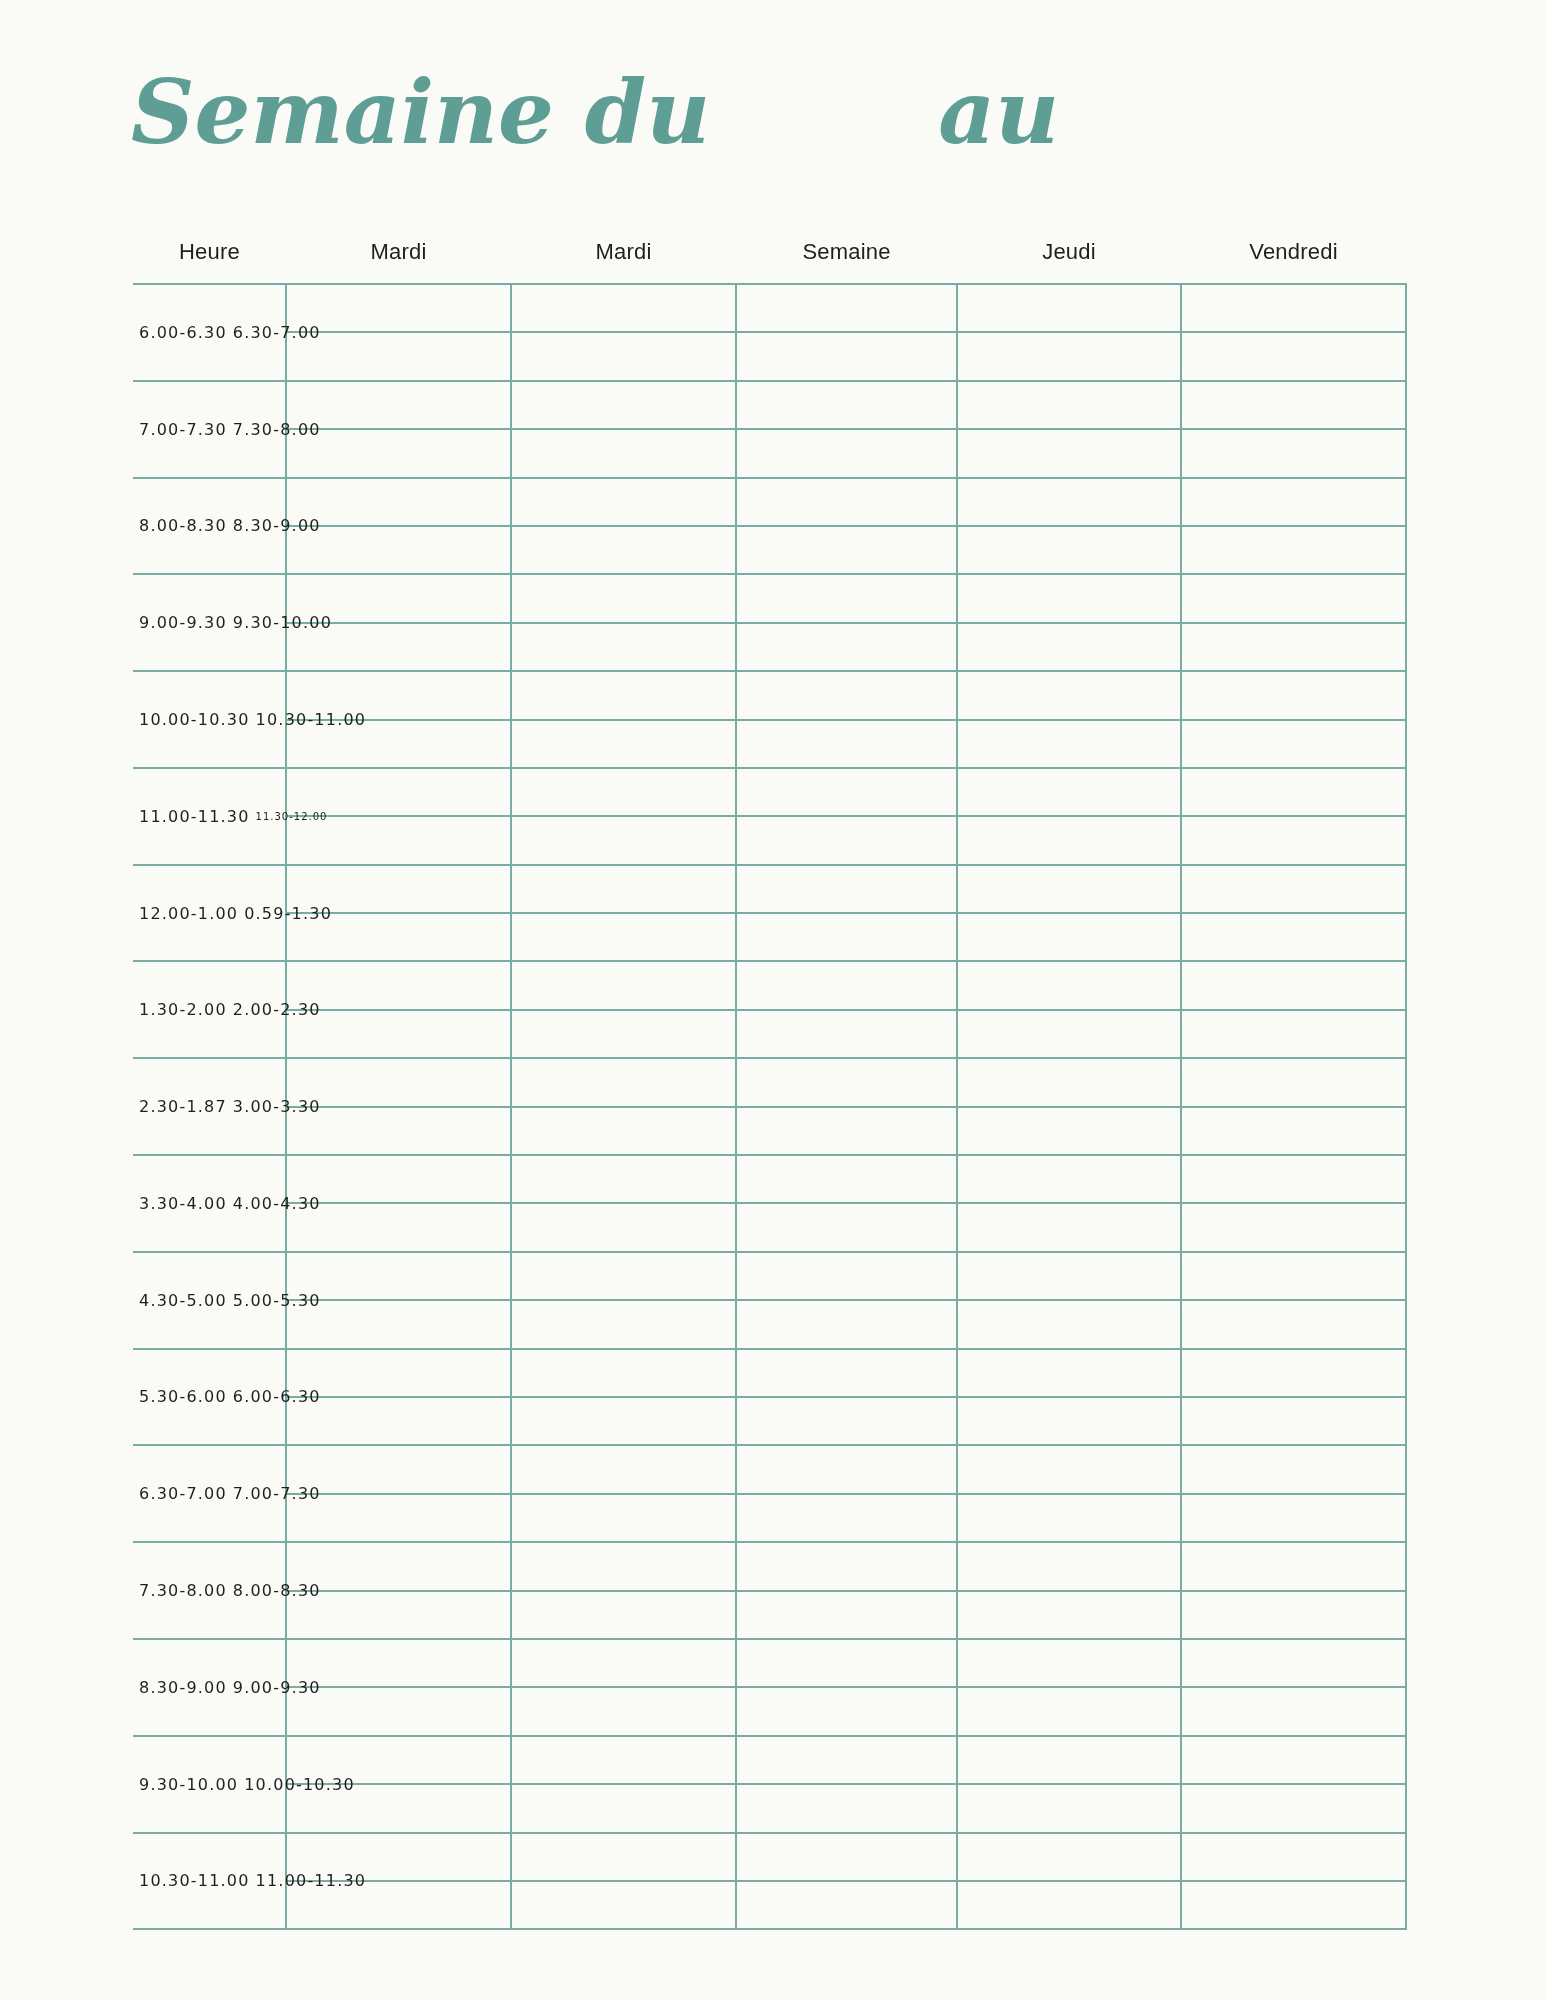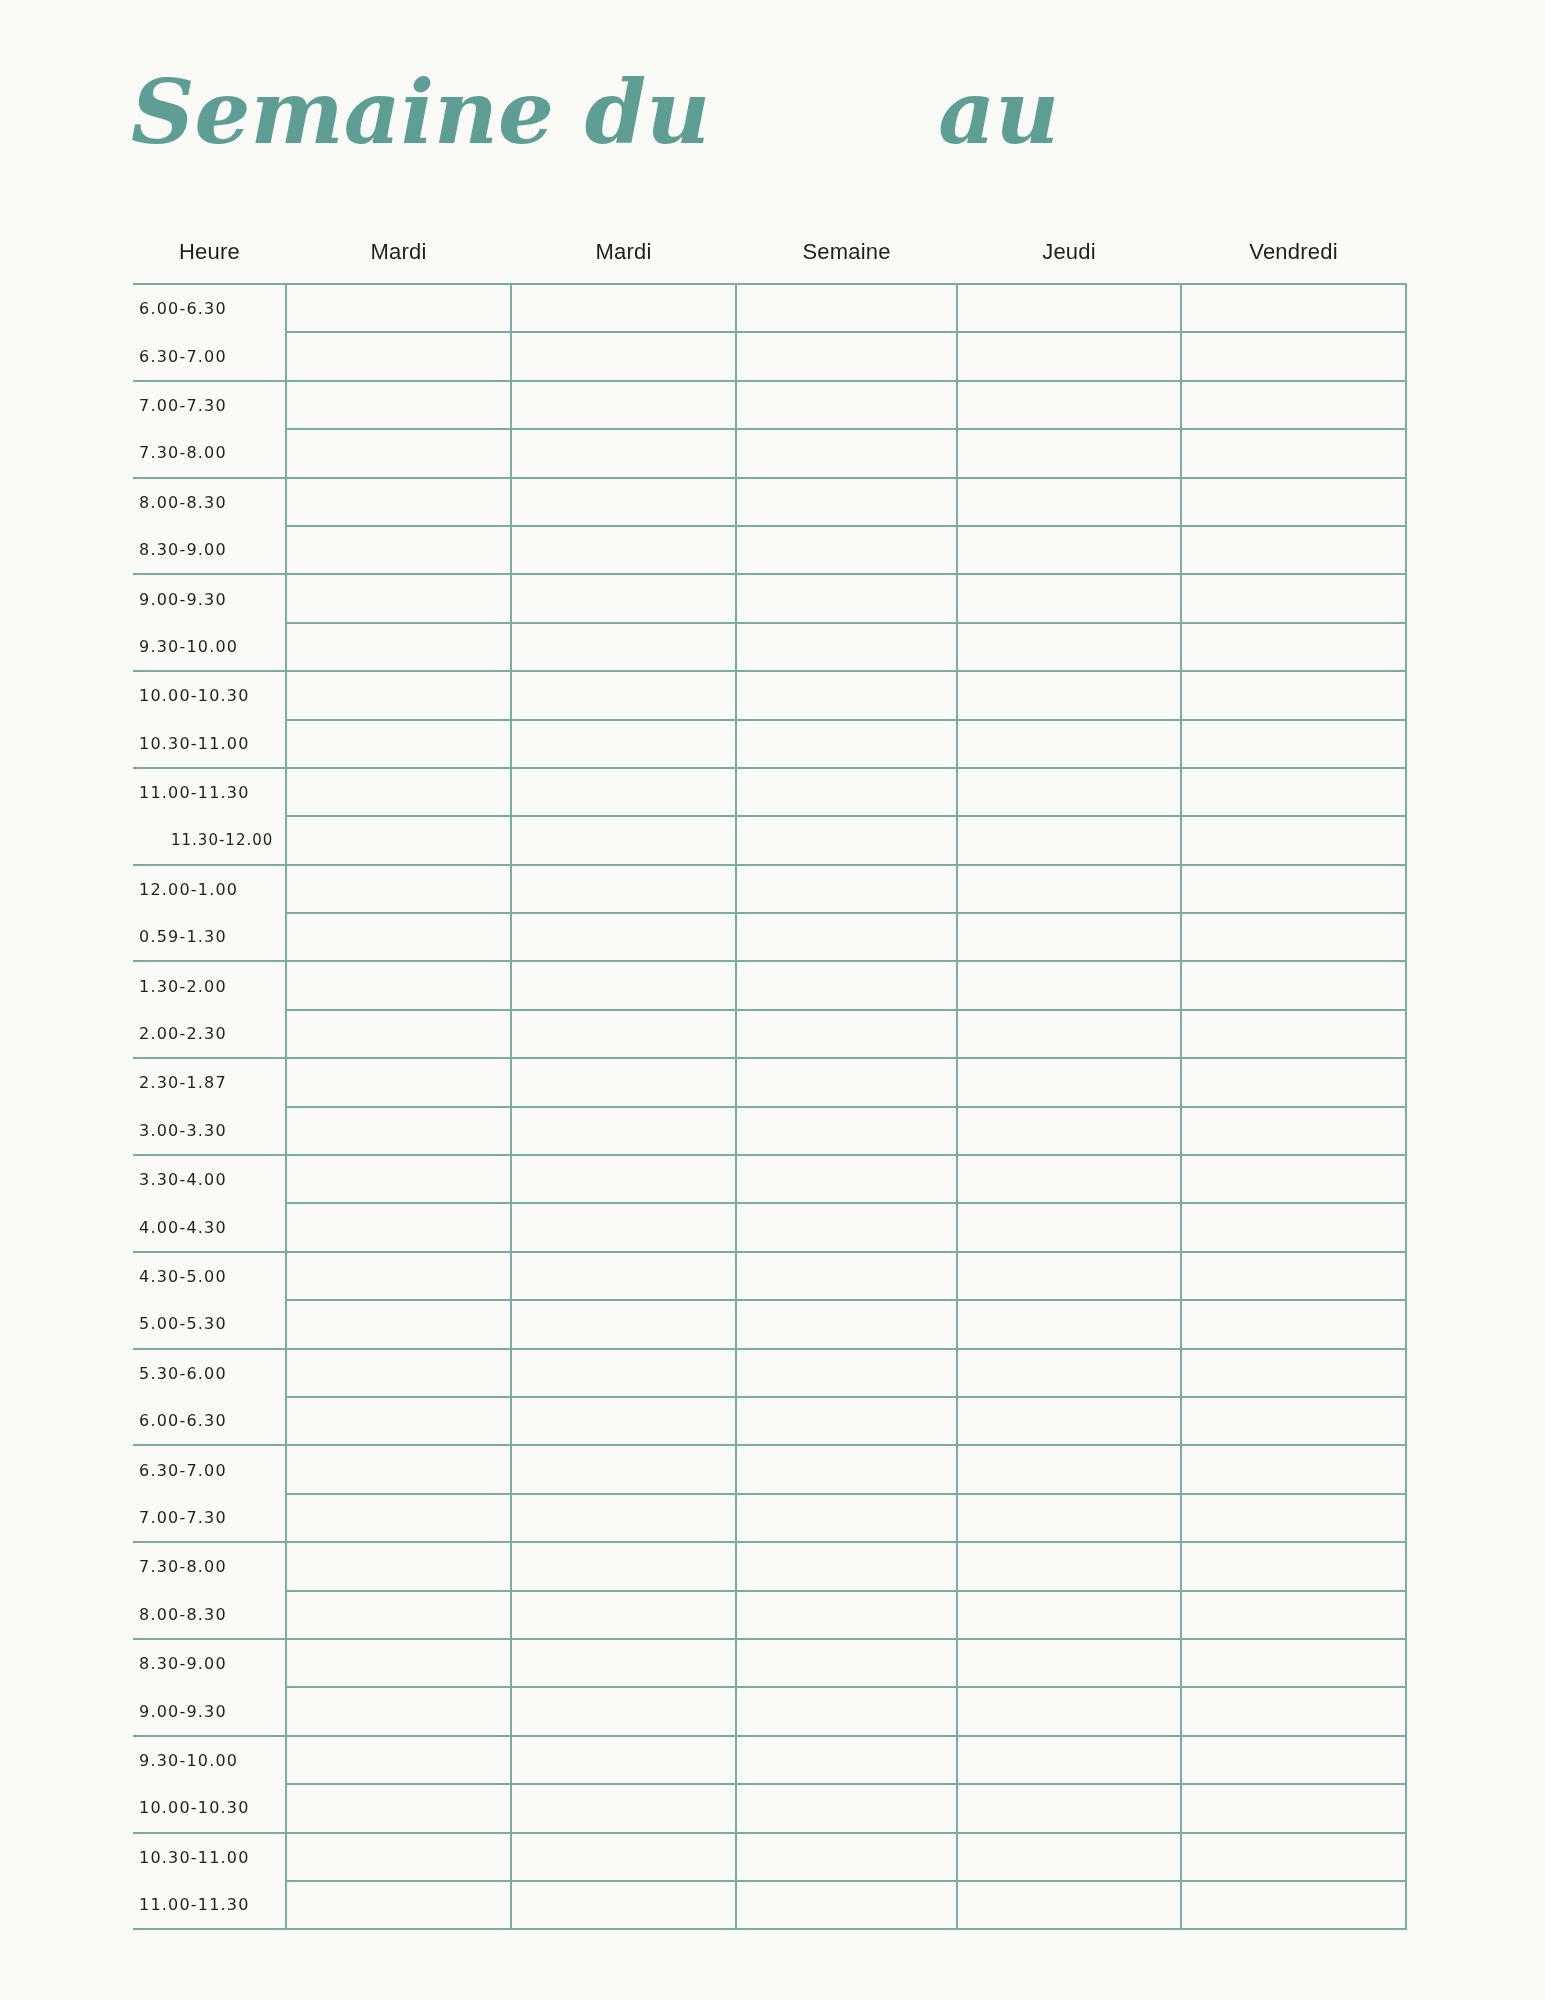--- a/index.html
+++ b/index.html
@@ -60,37 +60,36 @@
   td.heure{
     border:2px solid var(--grid-line);
     border-left:none;
     padding:0;
     position:relative;
   }
   .heure-wrap{
     position:absolute;
     inset:0;
     display:flex;
-    flex-direction:column;
+    flex-direction:row;
   }
   .slot{
     flex:1;
     display:flex;
     align-items:center;
     padding-left:6px;
     font-family:"DejaVu Sans", sans-serif;
     font-size:16px;
     letter-spacing:1.2px;
     color:var(--text);
     white-space:nowrap;
   }
   .slot.small{
-    font-size:15px;
+    font-size:10px;
     letter-spacing:1px;
-    margin-left:32px;
   }
 </style>
 </head>
 <body>
 
 <header class="title">
   <span>Semaine du</span><span class="gap"></span><span>au</span>
 </header>
 
 <table class="schedule">

